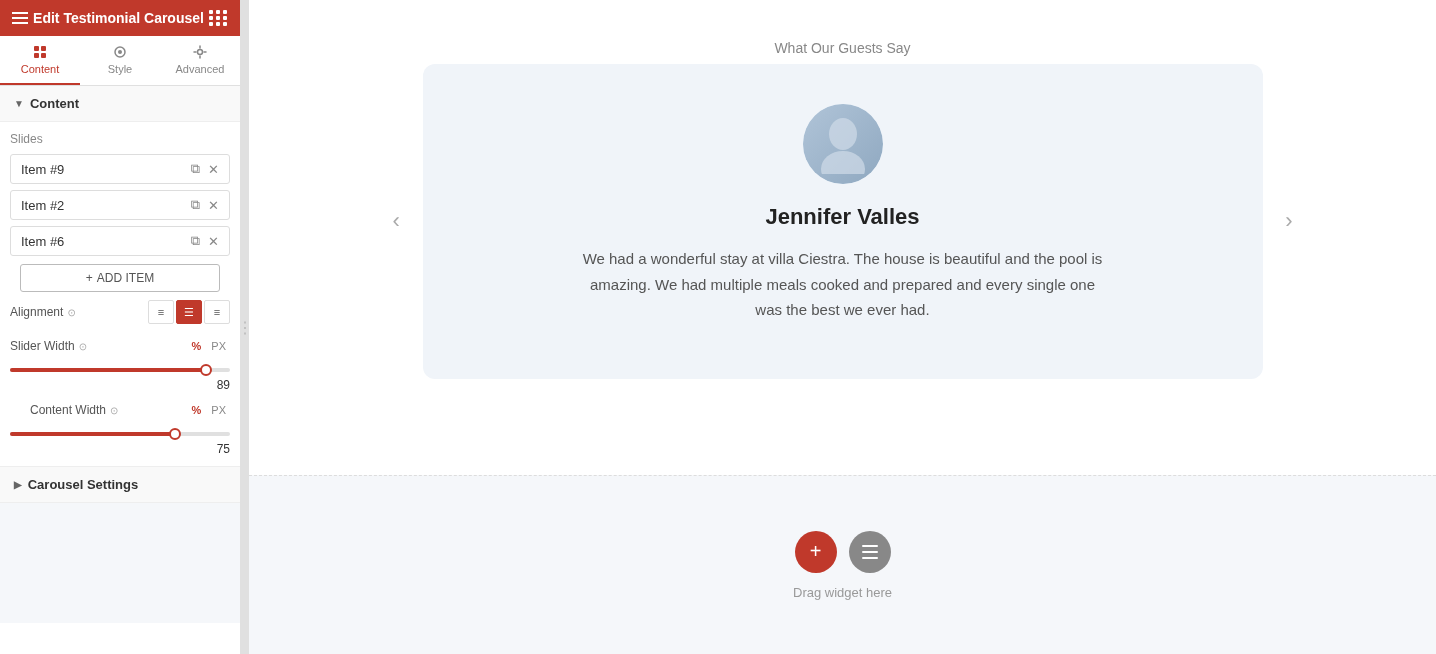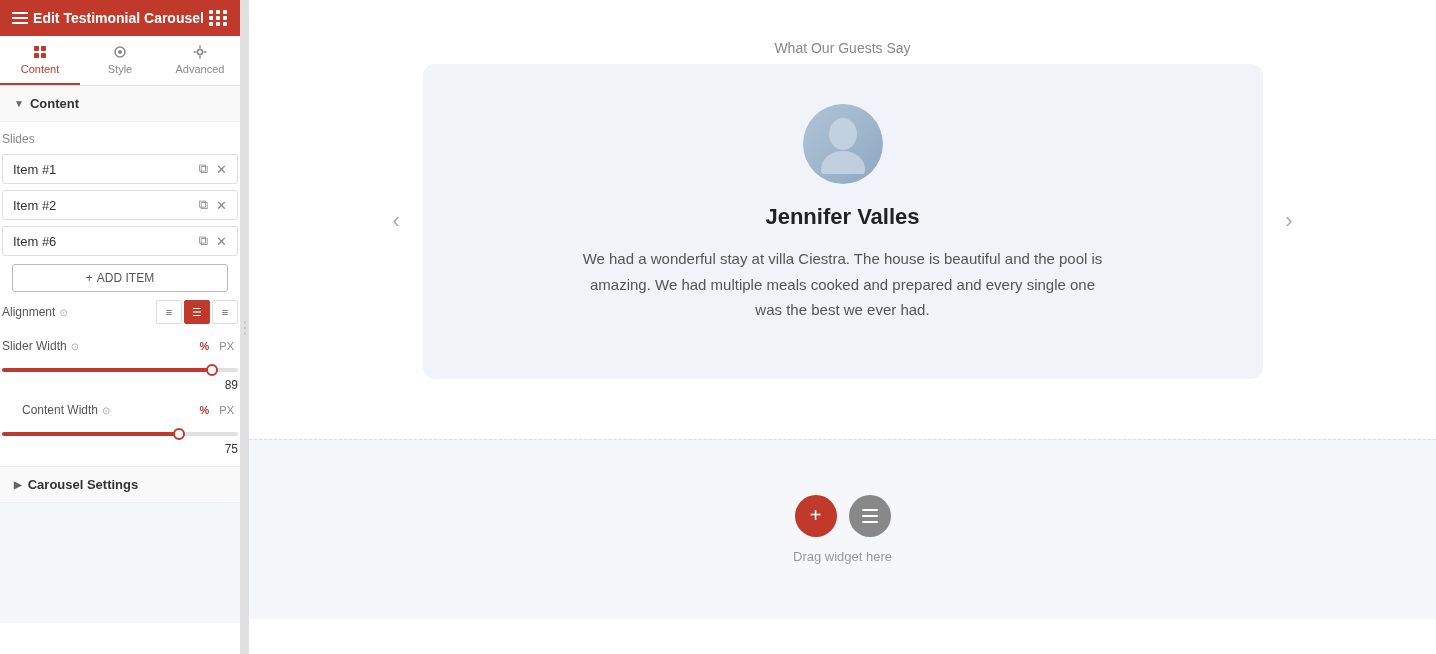--- a/index.html
+++ b/index.html
@@ -66,21 +66,21 @@
     .section-header {
       display: flex; align-items: center; gap: 6px;
       padding: 10px 14px;
       font-size: 13px; font-weight: bold; color: #333;
       cursor: pointer;
       background: #f9f9f9;
       border-bottom: 1px solid #eee;
     }
     .section-header .arrow { font-size: 10px; color: #666; }
 
-    .section-content { padding: 10px 2px; }
+    .section-content { padding: 10px 10px; }
 
     .slides-label {
       font-size: 12px; color: #888; margin-bottom: 8px;
     }
 
     .slide-item {
       display: flex; align-items: center; justify-content: space-between;
       border: 1px solid #ddd; border-radius: 3px;
       padding: 6px 10px; margin-bottom: 6px;
       font-size: 13px; color: #333; cursor: pointer;
@@ -158,21 +158,21 @@
     }
 
     .canvas-area {
       flex: 1;
       background: #fff;
       overflow-y: auto;
     }
 
     
     .testimonial-section {
-      padding: 40px 20px 60px;
+      padding: 40px 20px 96px;
       text-align: center;
       background: #fff;
     }
     .testimonial-subtitle {
       font-size: 14px; color: #888; margin-bottom: 8px;
     }
     .testimonial-title {
       font-size: 42px; font-weight: bold; color: #222; margin-bottom: 30px;
     }
 
@@ -293,21 +293,21 @@
 
     <div class="section-header">
       <span class="arrow">▼</span>
       <span>Content</span>
     </div>
 
     <div class="section-content">
       <div class="slides-label">Slides</div>
 
       <div class="slide-item">
-        <span>Item #1</span>
+        <span>Item #9</span>
         <div class="item-actions">
           <button title="Duplicate">⧉</button>
           <button title="Delete">✕</button>
         </div>
       </div>
       <div class="slide-item">
         <span>Item #2</span>
         <div class="item-actions">
           <button title="Duplicate">⧉</button>
           <button title="Delete">✕</button>

